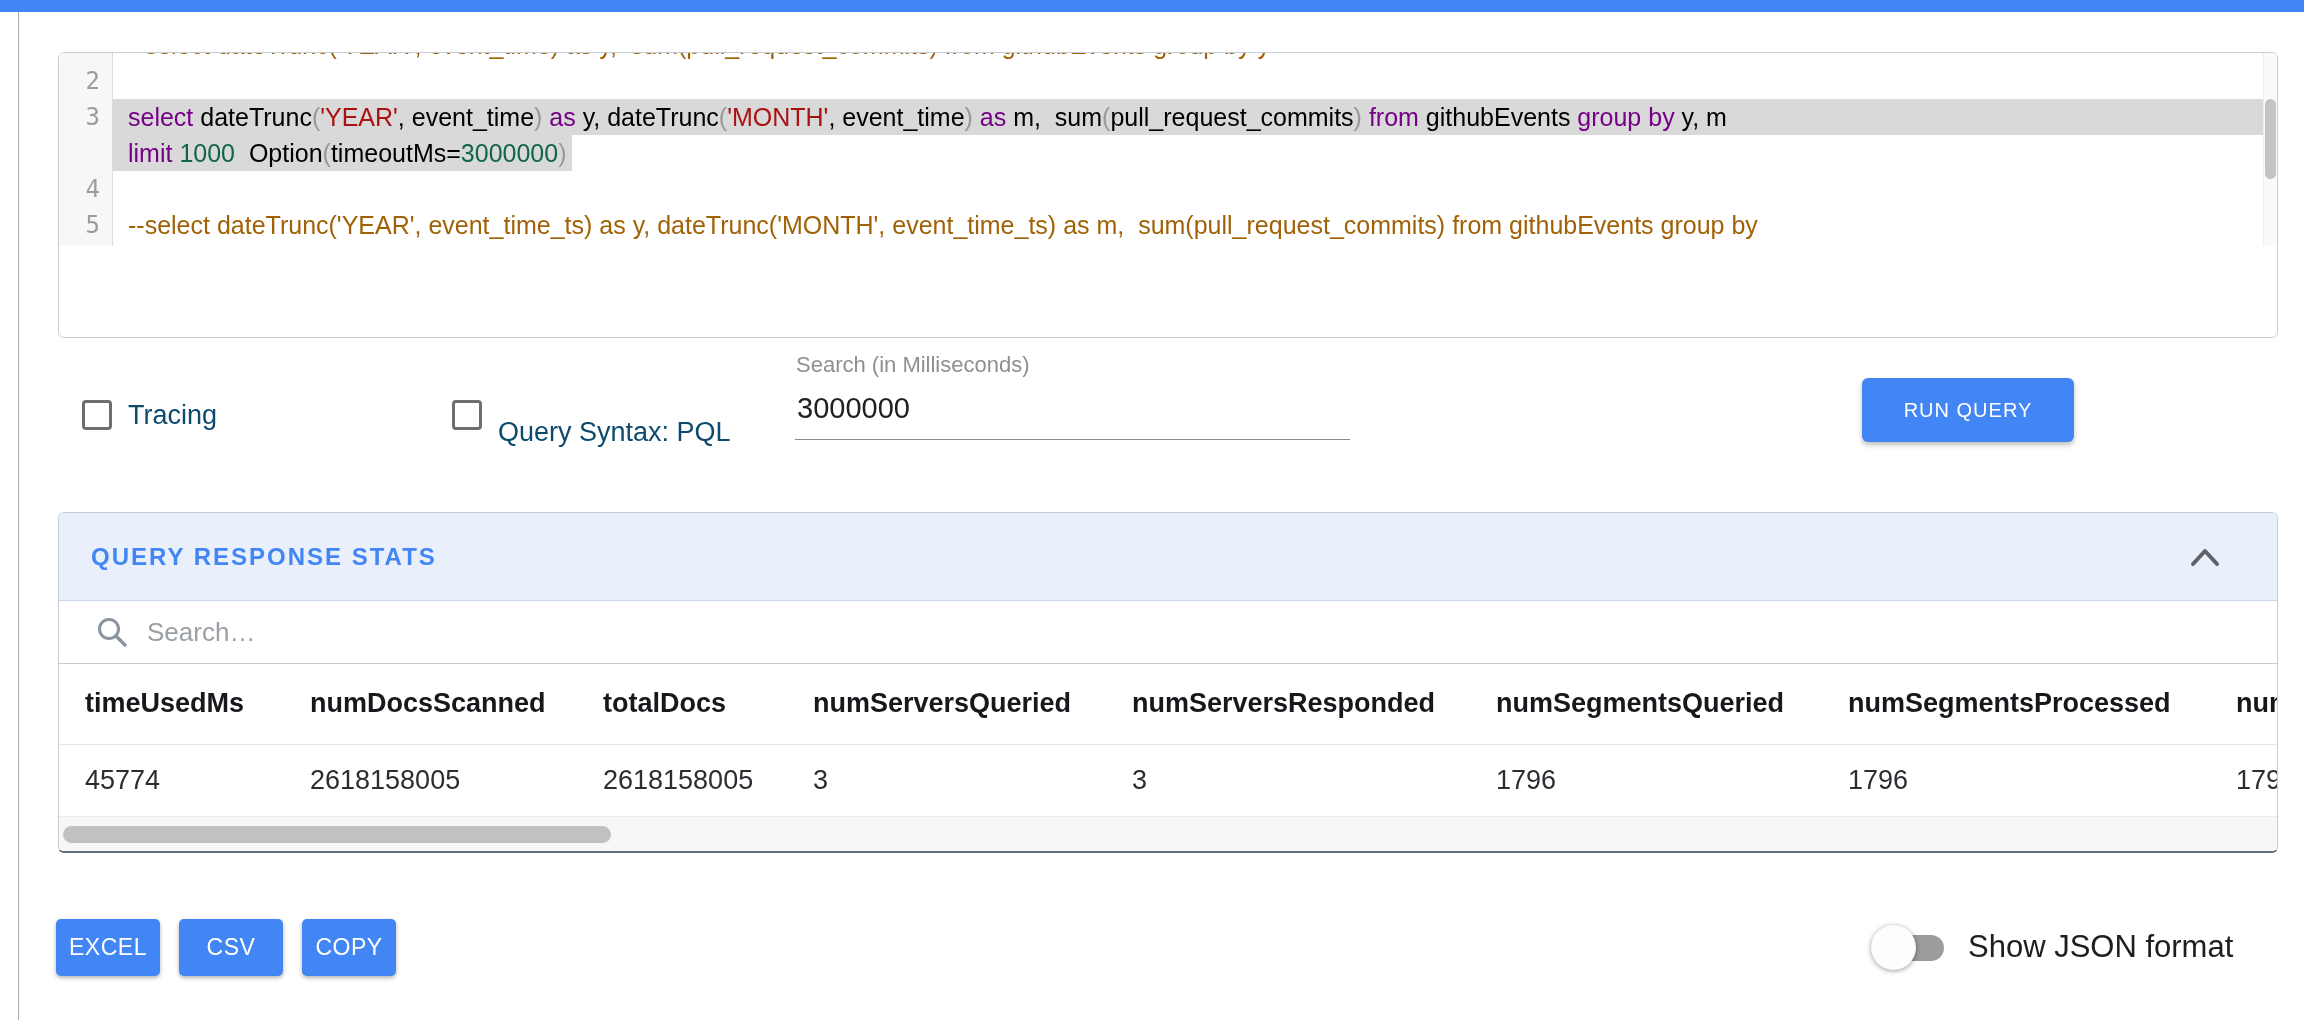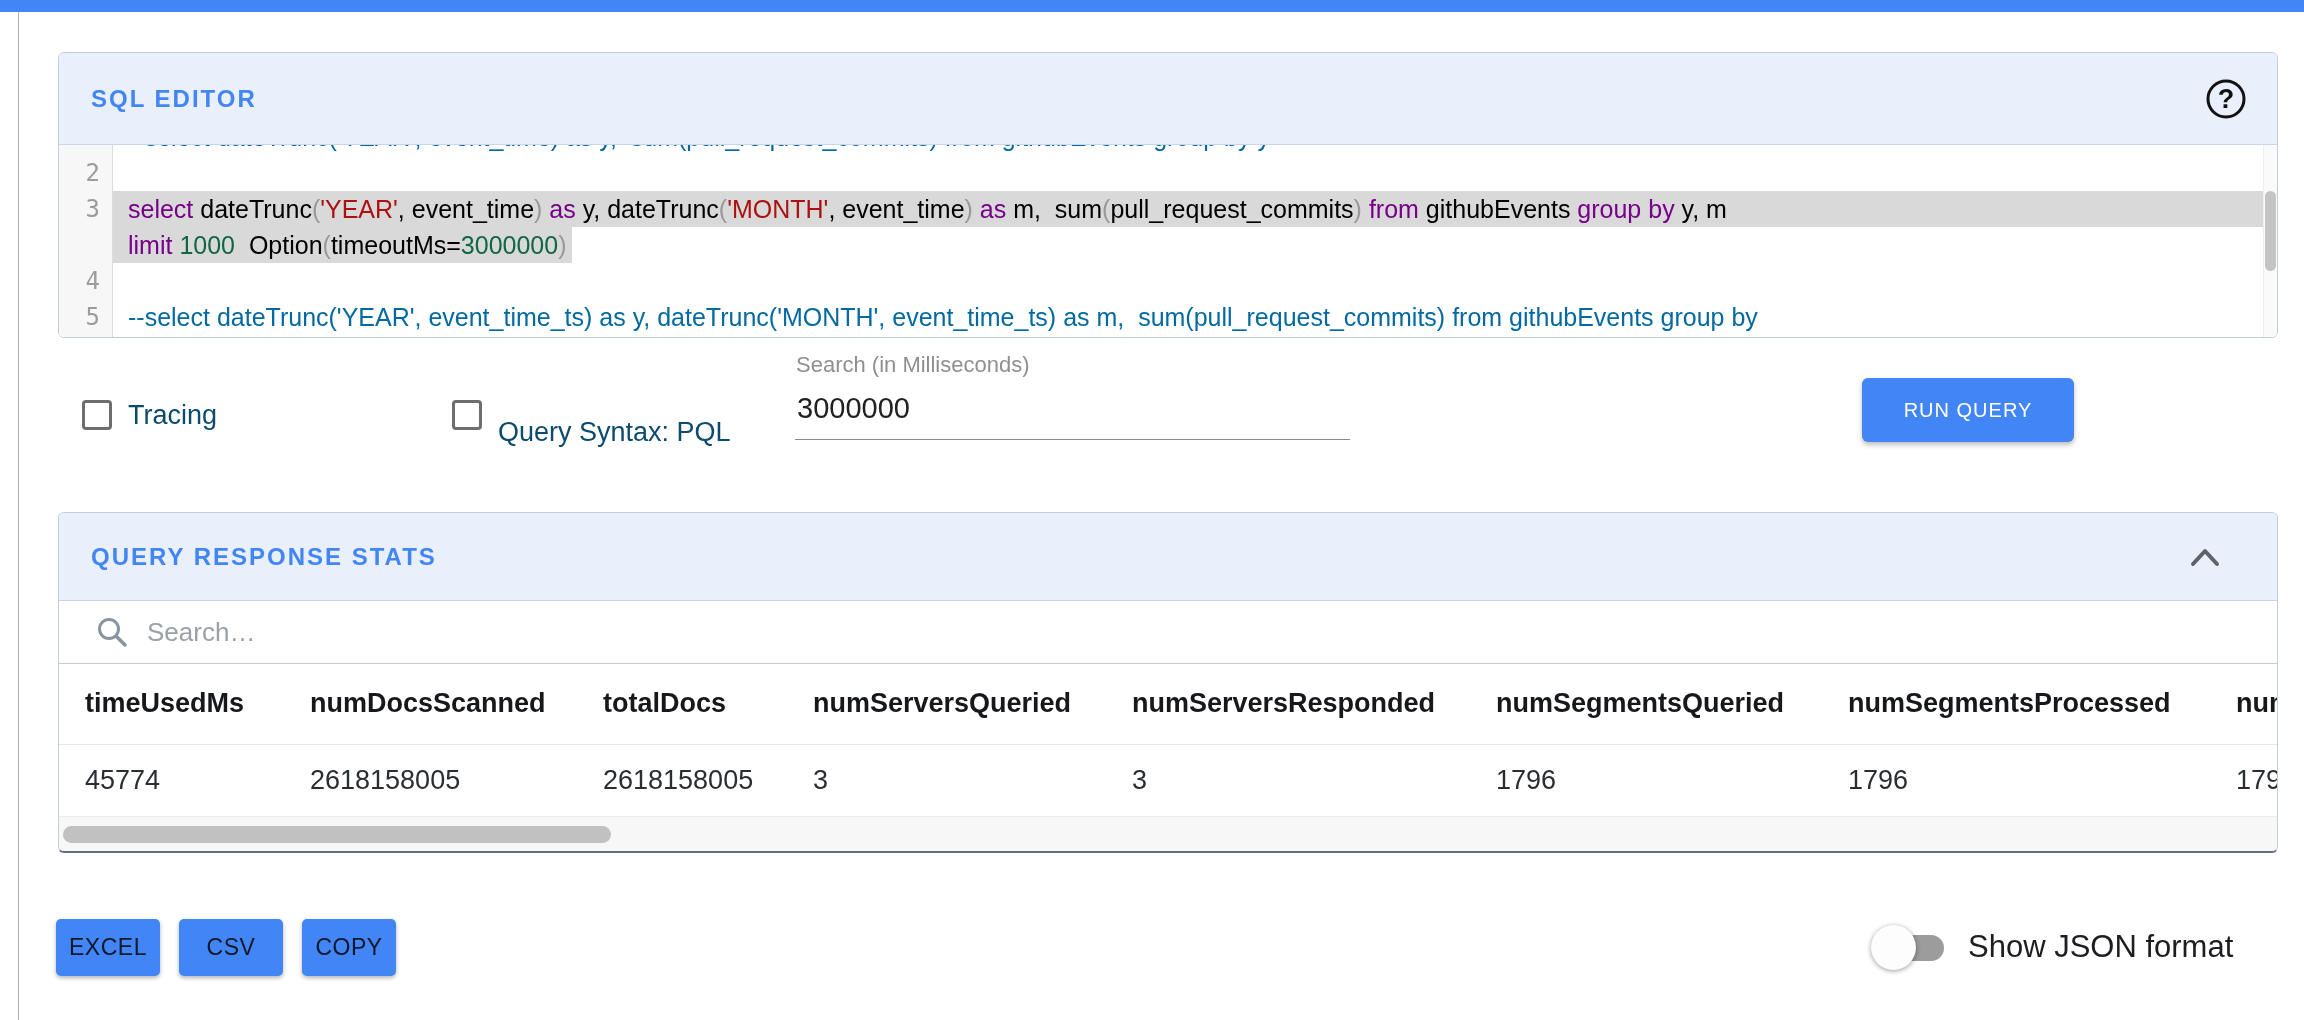--- a/index.html
+++ b/index.html
@@ -22,21 +22,21 @@
   .editor { position:relative; height:193px; background:#fff; overflow:hidden; }
   .gutter-bg { position:absolute; left:0; top:0; bottom:0; width:54px; background:#f7f7f7; border-right:1px solid #dcdcdc; }
   .code-lines { position:absolute; left:0; top:0; right:14px; }
   .code-row { display:flex; height:36px; line-height:36px; }
   .code-row.partial { margin-top:-26px; }
   .gut { flex:none; width:54px; text-align:right; padding-right:13px; font-family:"DejaVu Sans Mono", monospace; font-size:24px; color:#9c9c9c; }
   .codecell { flex:1; overflow:hidden; white-space:pre; padding-left:15px; font-family:Liberation Sans, sans-serif; font-size:25px; color:#000; }
   .code-row.sel-full .codecell { background:#d9d9d9; }
   .code-row.sel-fit .codecell { flex:none; width:auto; background:#d9d9d9; padding-right:6px; }
   .tk-kw { color:#770088; } .tk-str { color:#aa1111; } .tk-num { color:#116644; }
-  .tk-cm { color:#0369a1; } .tk-br { color:#999999; }
+  .tk-cm { color:#a16207; } .tk-br { color:#999999; }
   .vscroll { position:absolute; right:0; top:0; bottom:0; width:14px; background:#fafafa; border-left:1px solid #eeeeee; }
   .vthumb { position:absolute; top:46px; right:1px; width:11px; height:80px; background:#c4c4c4; border-radius:6px; }
 
   
   .cbx { position:absolute; width:30px; height:30px; border:3px solid #6e6e6e; border-radius:4px; background:#fff; cursor:pointer; }
   .cbx-label { position:absolute; font-size:27px; color:#0c4a6e; line-height:30px; cursor:pointer; }
   #cbx-tracing { left:82px; top:400px; }
   #lbl-tracing { left:128px; top:400px; }
   #cbx-pql { left:452px; top:400px; }
   #lbl-pql { left:498px; top:417px; }
@@ -60,44 +60,35 @@
   .stats-table th:nth-child(3), .stats-table td:nth-child(3) { width:210px; }
   .stats-table th:nth-child(4), .stats-table td:nth-child(4) { width:319px; }
   .stats-table th:nth-child(5), .stats-table td:nth-child(5) { width:364px; }
   .stats-table th:nth-child(6), .stats-table td:nth-child(6) { width:352px; }
   .stats-table th:nth-child(7), .stats-table td:nth-child(7) { width:388px; }
   .stats-table th:nth-child(8), .stats-table td:nth-child(8) { width:249px; }
   .hscroll { position:relative; height:35px; background:#f7f7f7; border-top:1px solid #ececec; }
   .hthumb { position:absolute; left:4px; top:9px; width:548px; height:17px; background:#c1c1c1; border-radius:9px; cursor:pointer; }
 
   
-  .export-btn { position:absolute; top:919px; height:57px; background:#4285f4; color:#0f172a; border:none; border-radius:5px; font-family:"Liberation Sans", sans-serif; font-size:23px; letter-spacing:0.5px; cursor:pointer; box-shadow:0 2px 4px rgba(0,0,0,0.3); }
+  .export-btn { position:absolute; top:919px; height:57px; background:#4285f4; color:#ffffff; border:none; border-radius:5px; font-family:"Liberation Sans", sans-serif; font-size:23px; letter-spacing:0.5px; cursor:pointer; box-shadow:0 2px 4px rgba(0,0,0,0.3); }
   #btn-excel { left:56px; width:104px; }
   #btn-csv { left:179px; width:104px; }
   #btn-copy { left:302px; width:94px; }
   .switch { position:absolute; left:1878px; top:935px; width:66px; height:26px; background:#9c9c9c; border-radius:13px; cursor:pointer; }
   .switch-knob { position:absolute; left:-7px; top:-10px; width:45px; height:45px; border-radius:50%; background:#fdfdfd; box-shadow:0 1px 5px rgba(0,0,0,0.4); }
   .switch-label { position:absolute; left:1968px; top:929px; font-size:31px; color:#1c1e21; cursor:pointer; }
 </style>
 </head>
 <body>
 
 <div class="appbar"></div>
 <div class="left-divider"></div>
 
 <div class="card sql-card">
-  <div class="card-header">
-    <span class="card-title">SQL EDITOR</span>
-    <button class="help-btn">
-      <svg width="44" height="44" viewBox="0 0 44 44">
-        <circle cx="22" cy="22" r="18" fill="none" stroke="#111" stroke-width="3"></circle>
-        <text x="22" y="31" text-anchor="middle" font-family="Liberation Sans, sans-serif" font-size="27" font-weight="700" fill="#111">?</text>
-      </svg>
-    </button>
-  </div>
   <div class="editor">
     <div class="gutter-bg"></div>
     <div class="code-lines">
         <div class="code-row partial">
           <span class="gut"></span>
           <span class="codecell"><span class="tk-cm">--select dateTrunc('YEAR', event_time) as y,  sum(pull_request_commits) from githubEvents group by y</span></span>
         </div>
         <div class="code-row">
           <span class="gut">2</span>
           <span class="codecell"></span>

